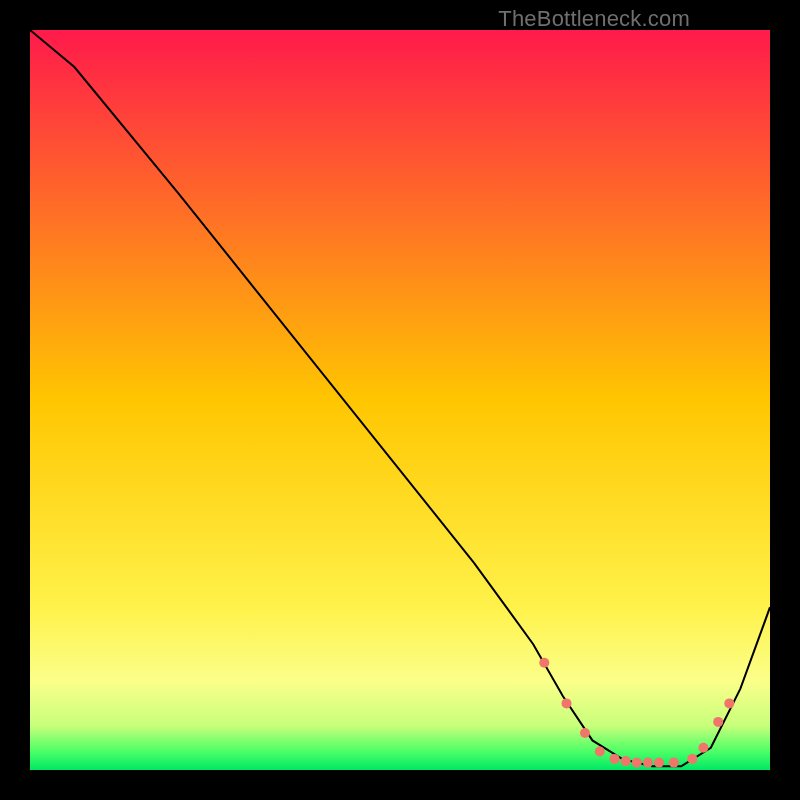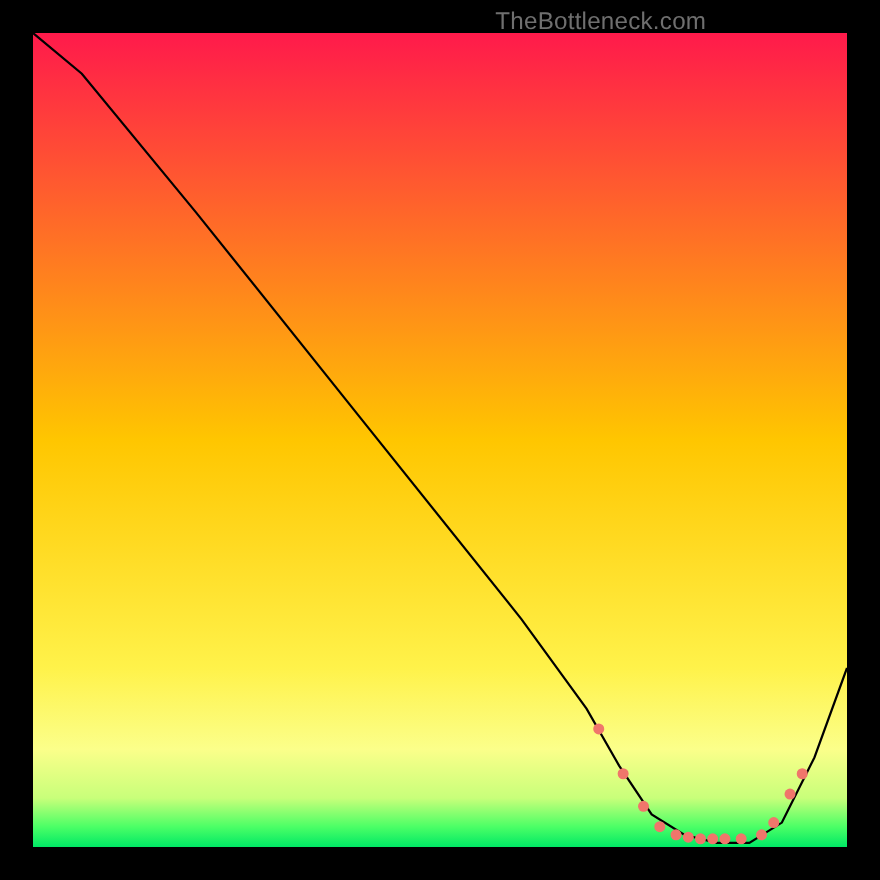--- a/index.html
+++ b/index.html
@@ -8,20 +8,21 @@
     width: 800px;
     height: 800px;
     background: #000;
     overflow: hidden;
     font-family: Arial, Helvetica, sans-serif;
   }
   .stage {
     position: relative;
     width: 656px;
     height: 800px;
+    padding-left: 48px;
   }
   .plot {
     position: absolute;
     left: 30px;
     top: 30px;
     width: 740px;
     height: 740px;
   }
   .watermark {
     position: absolute;

